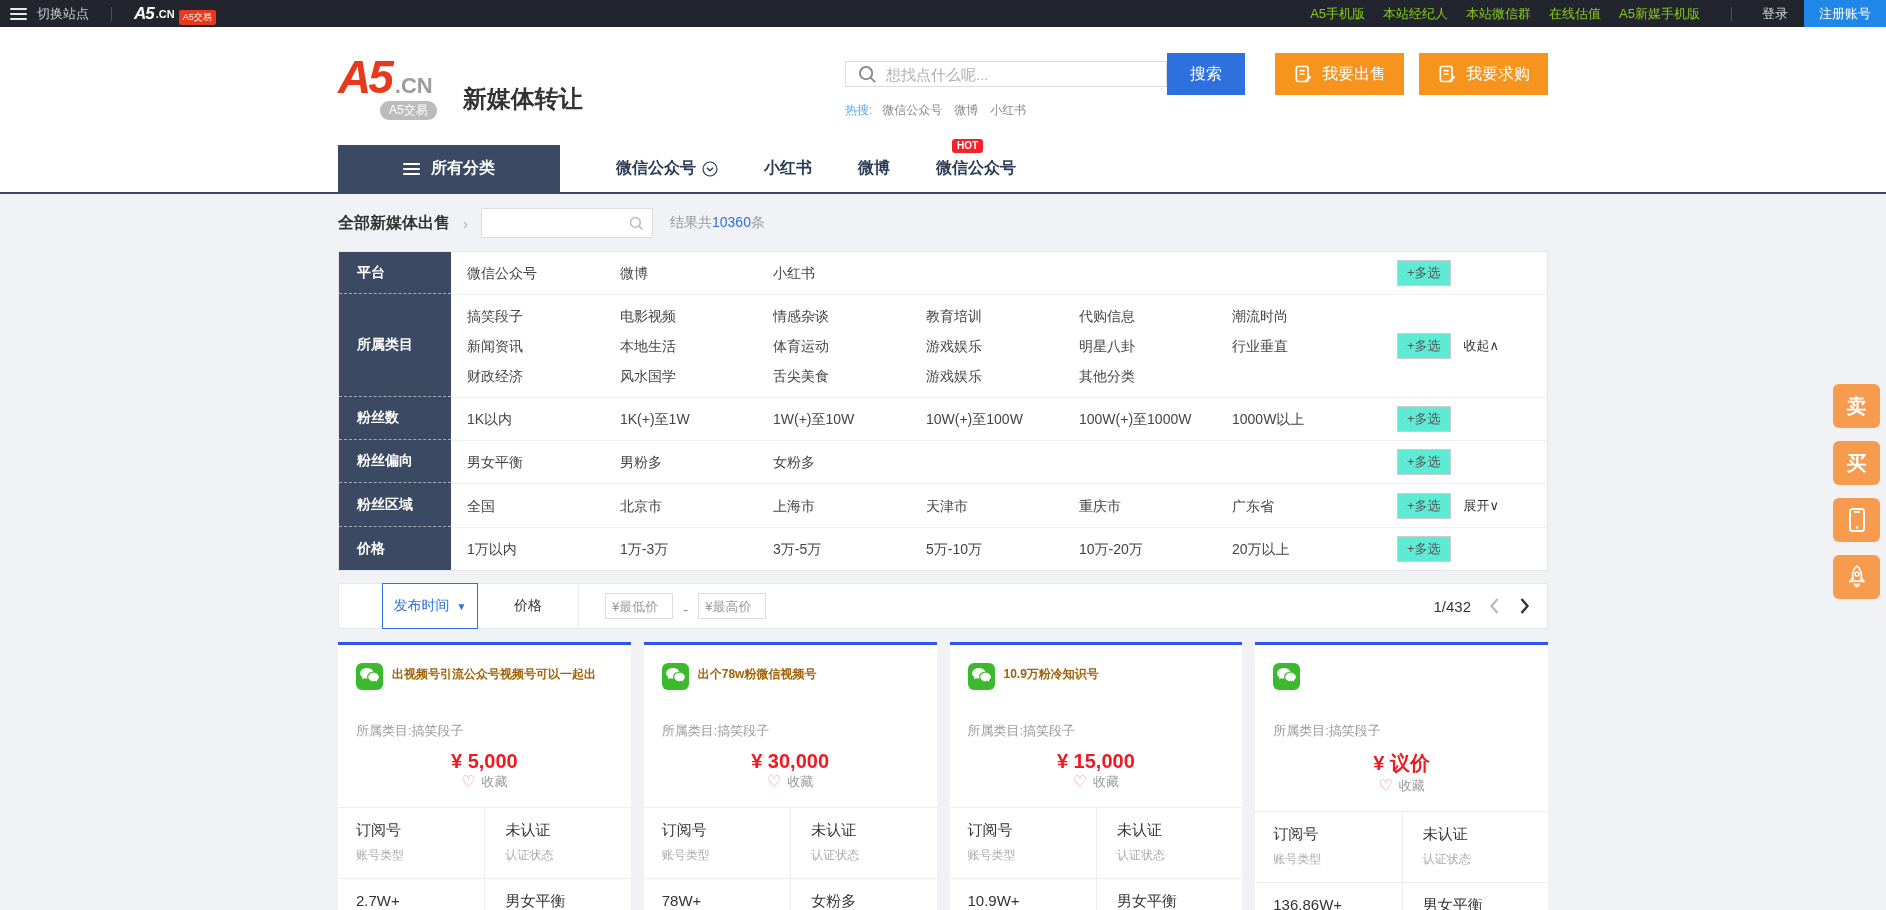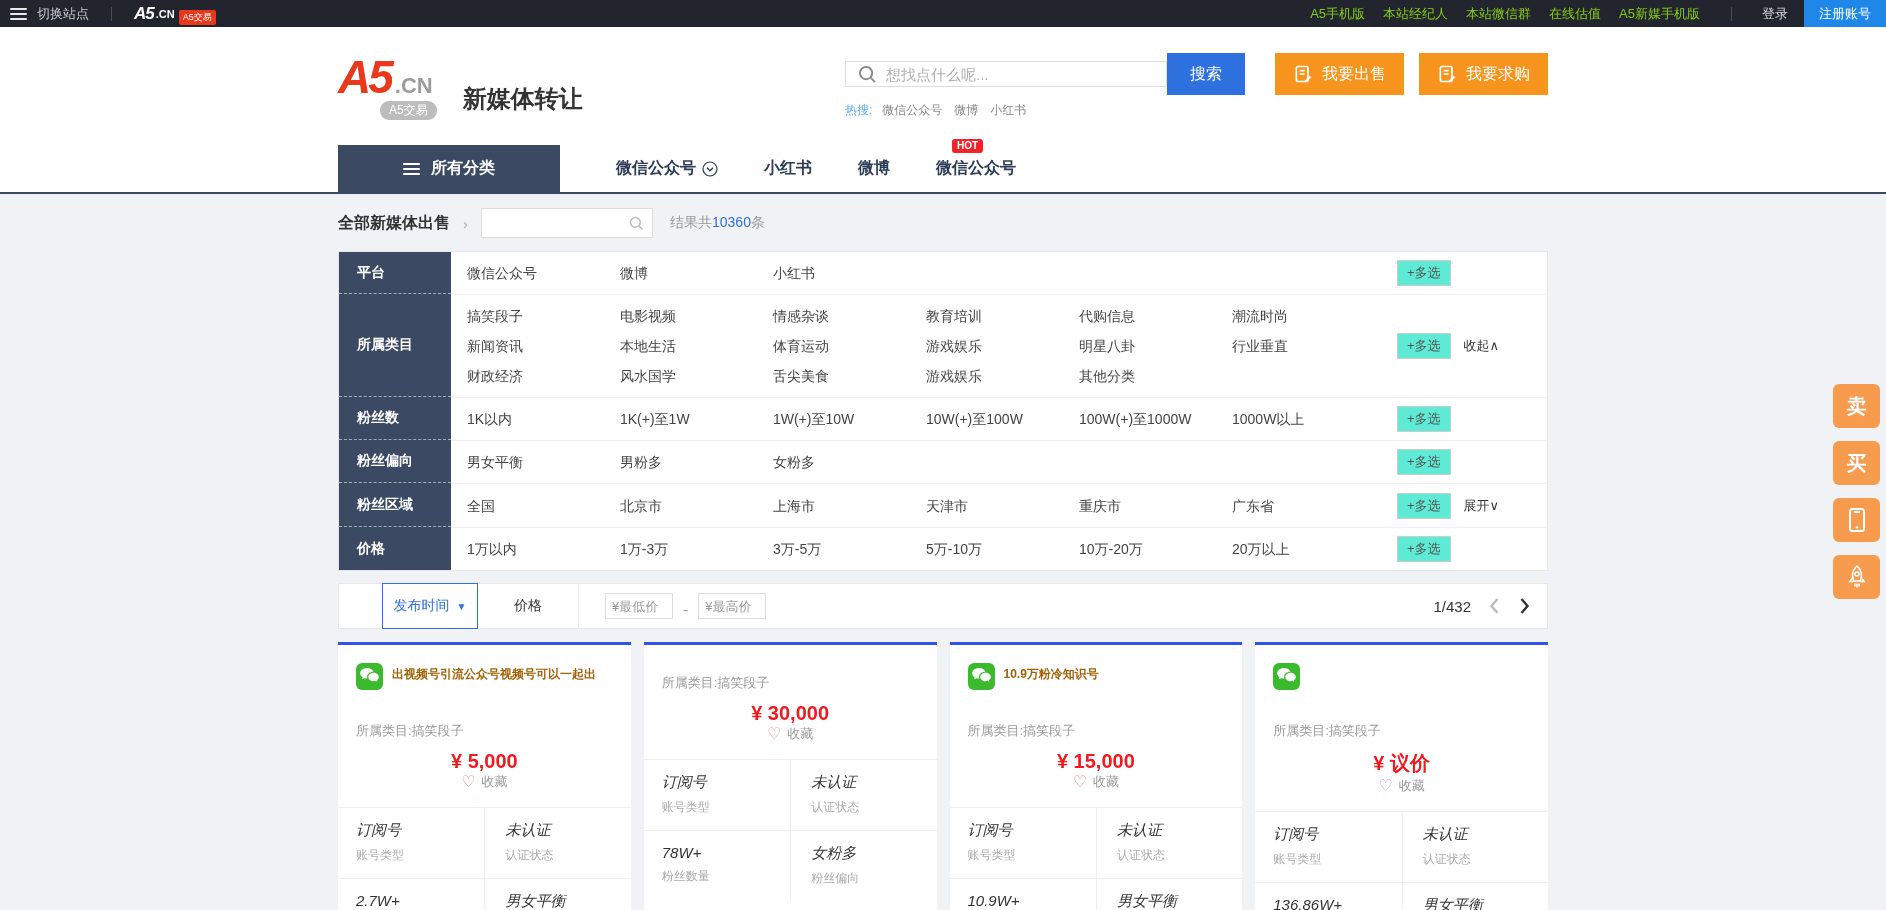--- a/index.html
+++ b/index.html
@@ -111,21 +111,21 @@
   .card-title { font-size:12px; font-weight:bold; color:#a16207; line-height:24px; min-height:48px; cursor:pointer; }
   .card-cat { margin-top:12px; font-size:13px; color:#999; }
   .price-row { margin-top:10px; display:flex; align-items:center; justify-content:space-between; padding-bottom:16px;flex-direction:column; }
   .card-price { font-size:20px; font-weight:bold; color:#f2181f; }
   .card-fav { font-size:13px; color:#999; display:flex; align-items:center; gap:6px; cursor:pointer; }
   .heart { color:#f08c9c; font-size:16px; line-height:1; }
   .card-stats { border-top:1px solid #edeef0; display:grid; grid-template-columns:1fr 1fr; }
   .stat-cell { padding:13px 0 14px 18px; }
   .stat-cell.right { border-left:1px solid #edeef0; padding-left:20px; }
   .stat-cell.top { border-bottom:1px solid #edeef0; }
-  .stat-value { font-size:15px; color:#333; margin-bottom:7px;font-style:italic; }
+  .stat-value { font-size:15px; color:#333; margin-bottom:7px; }
   .stat-label { font-size:12px; color:#aaa; }
 
   
   .float-col { position:fixed; right:6px; top:384px; display:flex; flex-direction:column; gap:13px; }
   .float-btn { width:47px; height:44px; background:#f79b4e; border:none; border-radius:6px; color:#fff;
     font-size:20px; font-weight:bold; display:flex; align-items:center; justify-content:center; cursor:pointer; }
 </style>
 </head>
 <body>
 
@@ -425,20 +425,24 @@
             </div>
           <div class="stat-cell right">
               <div class="stat-value">男女平衡</div>
               <div class="stat-label">粉丝偏向</div>
             </div>
         </div>
       </div>
 
       <div class="card">
         <div class="card-top">
+          <div class="card-title"><span class="wx-icon"><svg width="21" height="19" viewBox="0 0 36 32">
+                  <path fill="#fff" d="M13.5 3C7.1 3 2 7.1 2 12.1c0 2.8 1.6 5.3 4.1 7l-1.1 3.4 3.9-2c1.4.4 2.9.7 4.6.7h.9c-.3-.9-.5-1.8-.5-2.8 0-4.9 4.5-8.8 10-8.8h.7C23.6 5.6 19 3 13.5 3z"></path>
+                  <path fill="#fff" d="M34 18.4c0-4-4-7.3-9-7.3s-9 3.3-9 7.3 4 7.3 9 7.3c1.1 0 2.2-.2 3.2-.5l3.3 1.7-.9-2.9c2.1-1.3 3.4-3.3 3.4-5.6z"></path>
+                </svg></span><span>出个78w粉微信视频号</span></div>
           <div class="card-cat">所属类目:搞笑段子</div>
           <div class="price-row">
             <span class="card-price">¥ 30,000</span>
             <span class="card-fav">
                 <span class="heart">♡</span>
                 <span>收藏</span>
               </span>
           </div>
         </div>
         <div class="card-stats">

